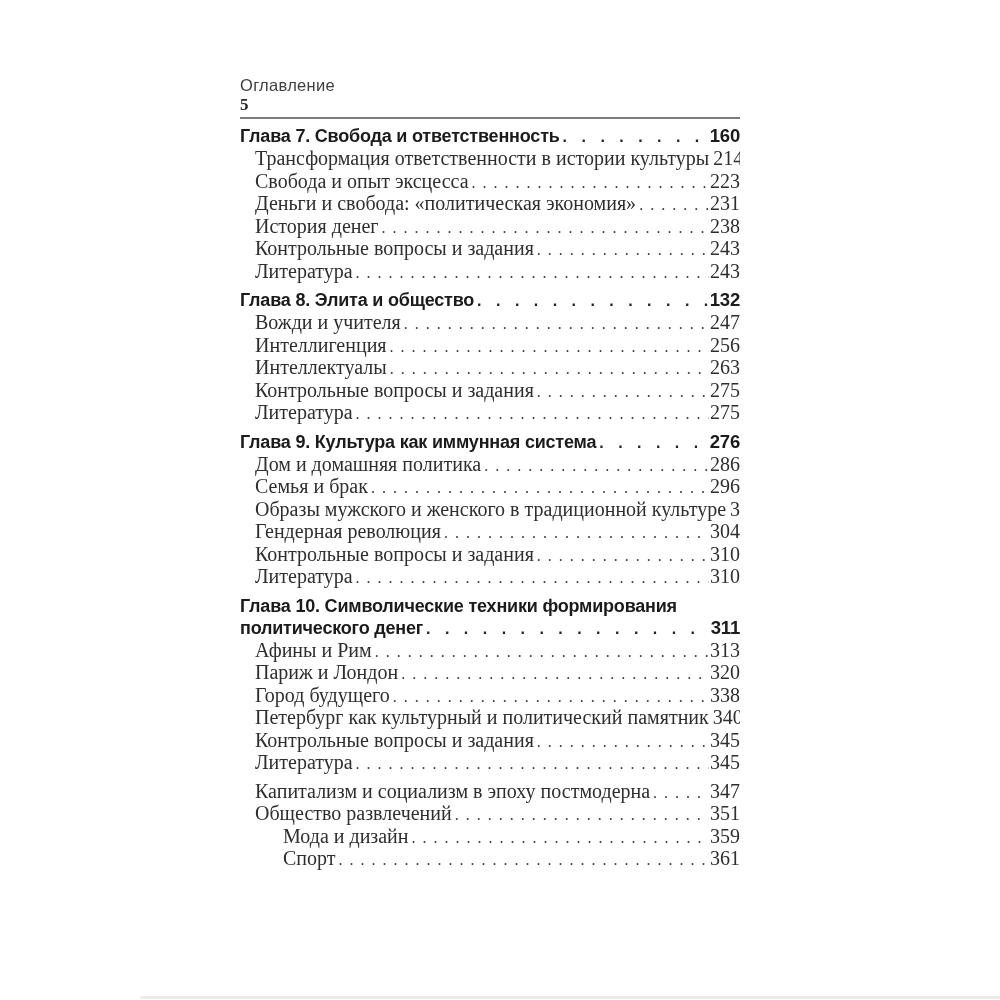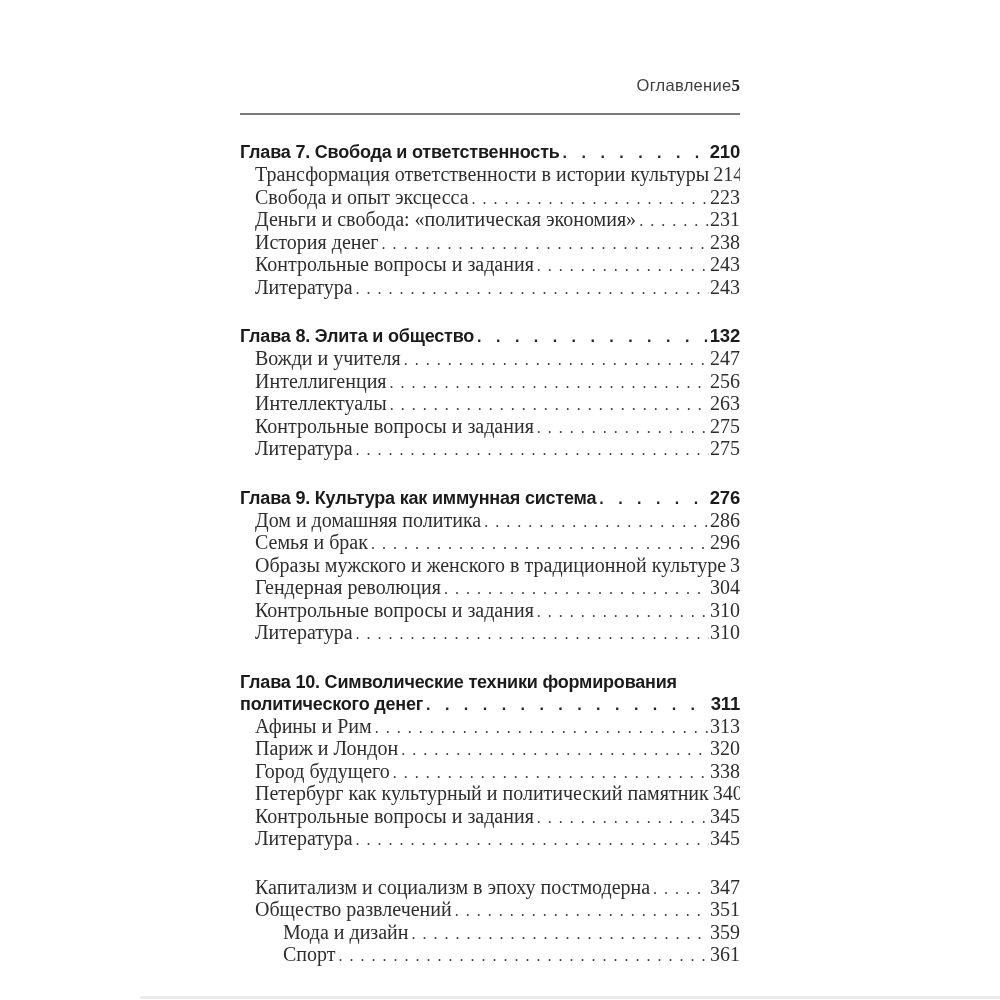--- a/index.html
+++ b/index.html
@@ -17,22 +17,23 @@
     position: absolute;
     left: 240px; top: 76px;
     width: 500px;
   }
 
   
   .running-head {
     display: flex;
     justify-content: flex-end;
     align-items: baseline;
-    padding-bottom: 17px;
+    padding-bottom: 2px;
     border-bottom: 2px solid #7b7b7b;
+    flex-direction: column;
   }
   .running-title {
     font-family: "Liberation Sans", "DejaVu Sans", sans-serif;
     font-size: 16.5px;
     color: #3f3f3f;
     letter-spacing: 0.3px;
   }
   .running-page {
     font-family: "Liberation Serif", "DejaVu Serif", serif;
     font-weight: bold;
@@ -53,21 +54,21 @@
     flex: 1 1 auto;
     overflow: hidden;
     white-space: nowrap;
     margin: 0 1px 0 3px;
   }
   .dots::after {
     content: ". . . . . . . . . . . . . . . . . . . . . . . . . . . . . . . . . . . . . . . . . . . . . . . . . . . . . . . . . . . . . . . . . . . .";
   }
 
   
-  .section { margin-top: 26px; }
+  .section { margin-top: 6px; }
   .section:first-of-type { margin-top: 22px; }
   .chapter-row {
     font-family: "Liberation Sans", "DejaVu Sans", sans-serif;
     font-weight: bold;
     font-size: 18px;
     line-height: 22px;
     color: #1b1b1b;
     letter-spacing: -0.2px;
   }
   .chapter-row .dots { color: #222; }
@@ -102,21 +103,21 @@
 
     <div class="running-head">
       <span class="running-title">Оглавление</span>
       <span class="running-page">5</span>
     </div>
 
     <div class="section">
       <div class="row chapter-row">
         <span class="label">Глава 7. Свобода и ответственность</span>
         <span class="dots"></span>
-        <span class="page">210</span>
+        <span class="page">160</span>
       </div>
       <div class="row entry-row lvl1">
         <span class="label">Трансформация ответственности в истории культуры</span>
         <span class="dots"></span>
         <span class="page">214</span>
       </div>
       <div class="row entry-row lvl1">
         <span class="label">Свобода и опыт эксцесса</span>
         <span class="dots"></span>
         <span class="page">223</span>

